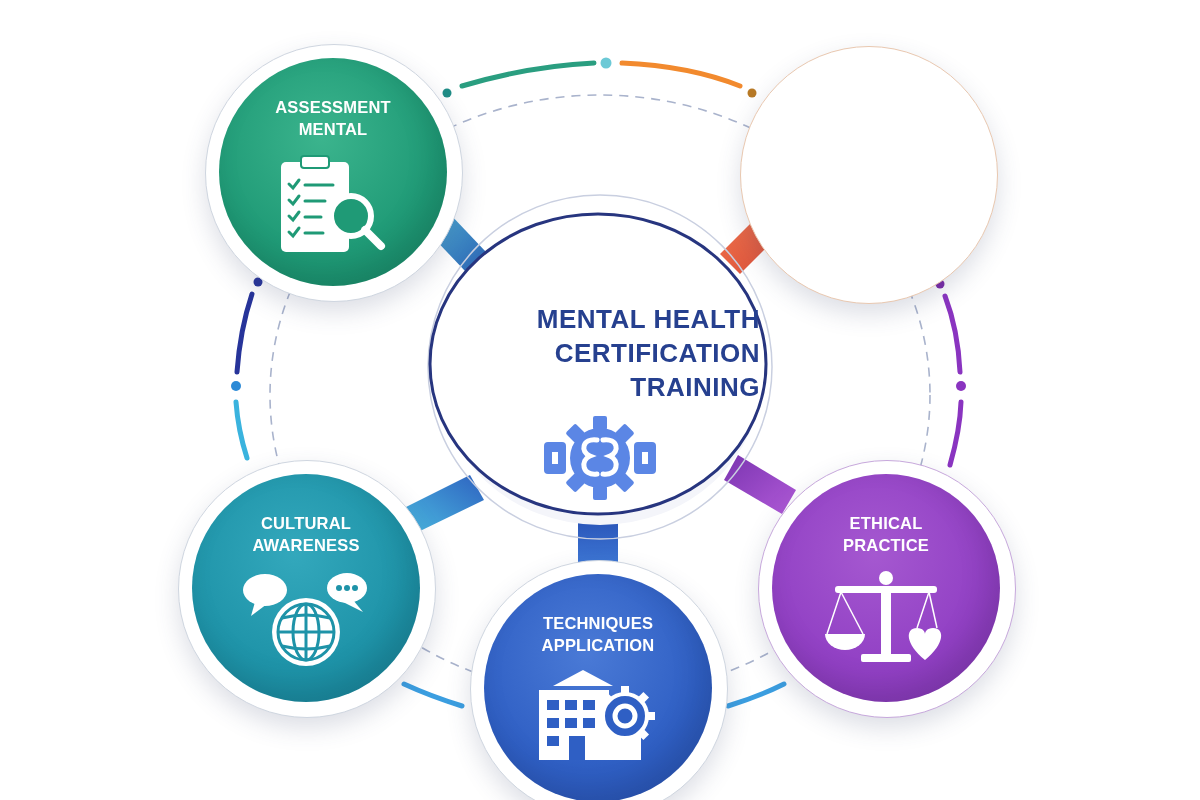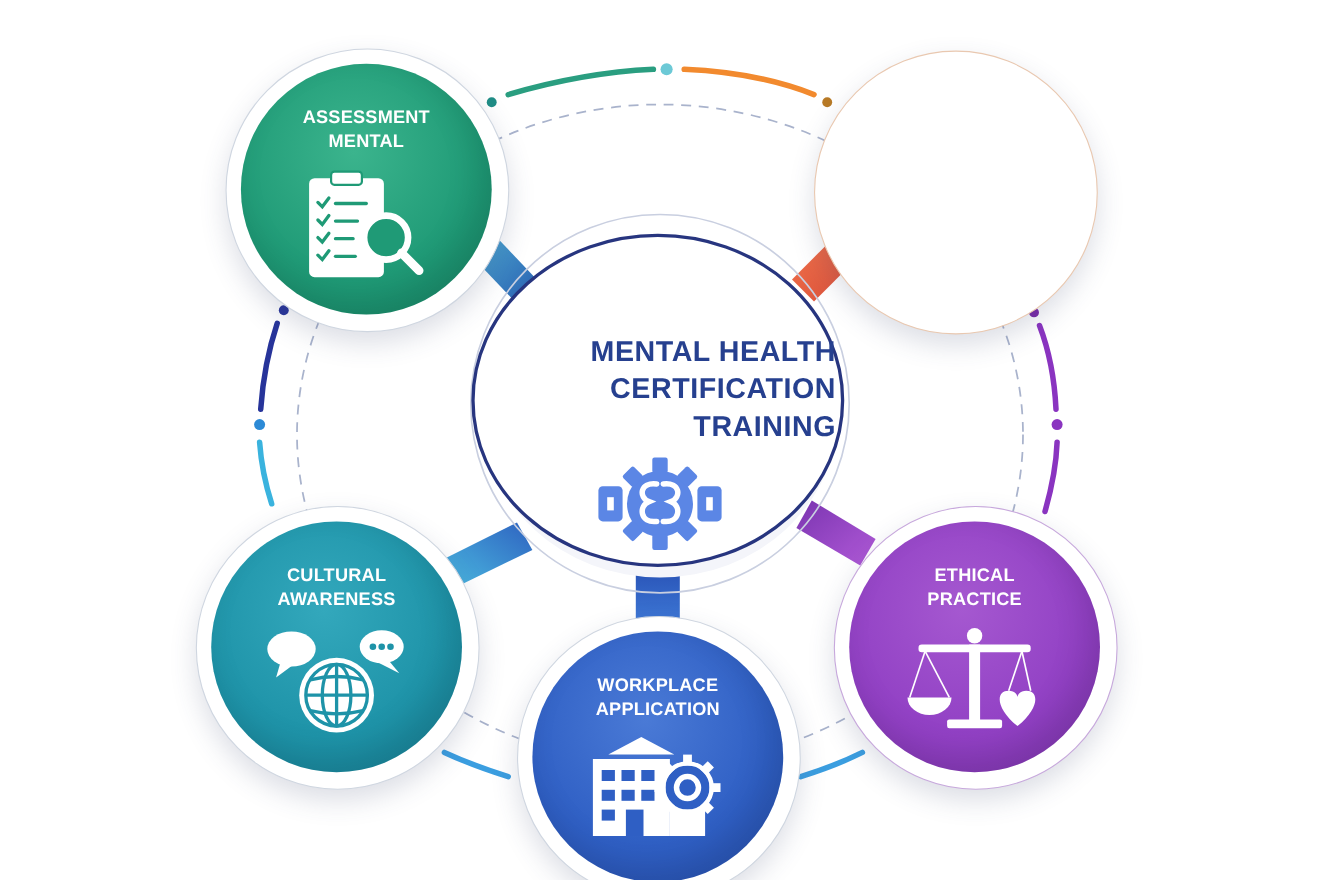--- a/index.html
+++ b/index.html
@@ -152,21 +152,21 @@
           <path d="M41 48 Q65 42 89 48"></path>
           <path d="M41 76 Q65 82 89 76"></path>
         </g>
       </svg>
     </div>
   </div>
 
   <div class="node" style="left:470px;top:560px;width:260px;height:260px;">
     <div class="ring" style="left:0;top:0;width:256px;height:256px;"></div>
     <div class="disc" style="left:14px;top:14px;width:228px;height:228px;background:radial-gradient(circle at 45% 35%,#4a7ad6,#2f5fc4 60%,#2852b4);">
-      <div class="label">WORKPLACE
+      <div class="label">TECHNIQUES
 APPLICATION</div>
       <svg class="icon" width="130" height="90" viewBox="0 0 130 90">
         <g fill="#fff">
           <polygon points="20,16 50,0 80,16"></polygon>
           <rect x="6" y="20" width="70" height="70"></rect>
           <rect x="76" y="58" width="32" height="32"></rect>
         </g>
         <g fill="#2f5fc4">
           <rect x="14" y="30" width="12" height="10"></rect>
             <rect x="32" y="30" width="12" height="10"></rect>

